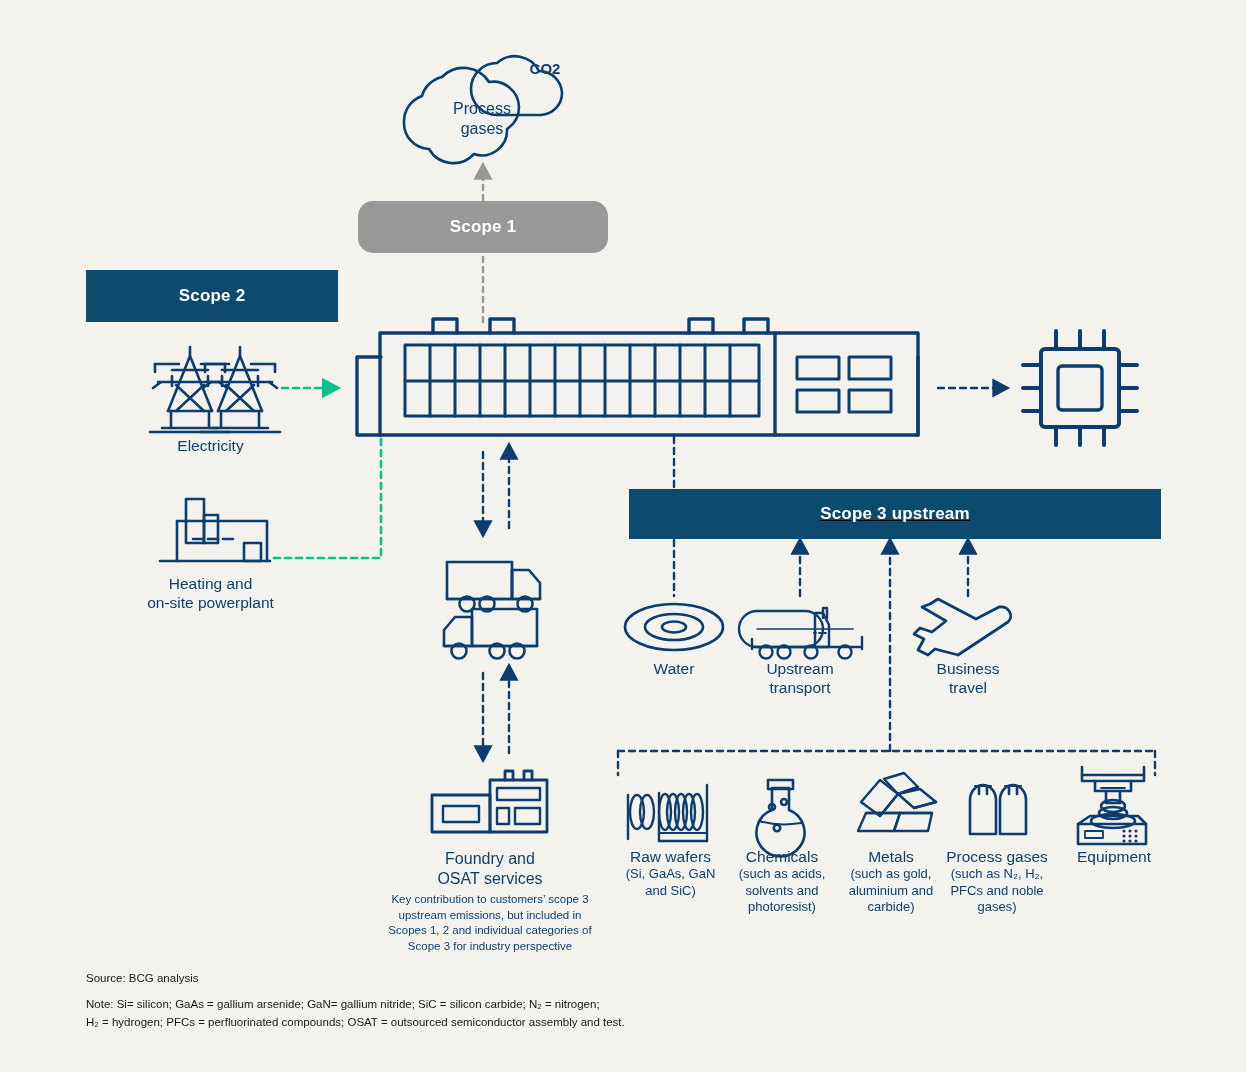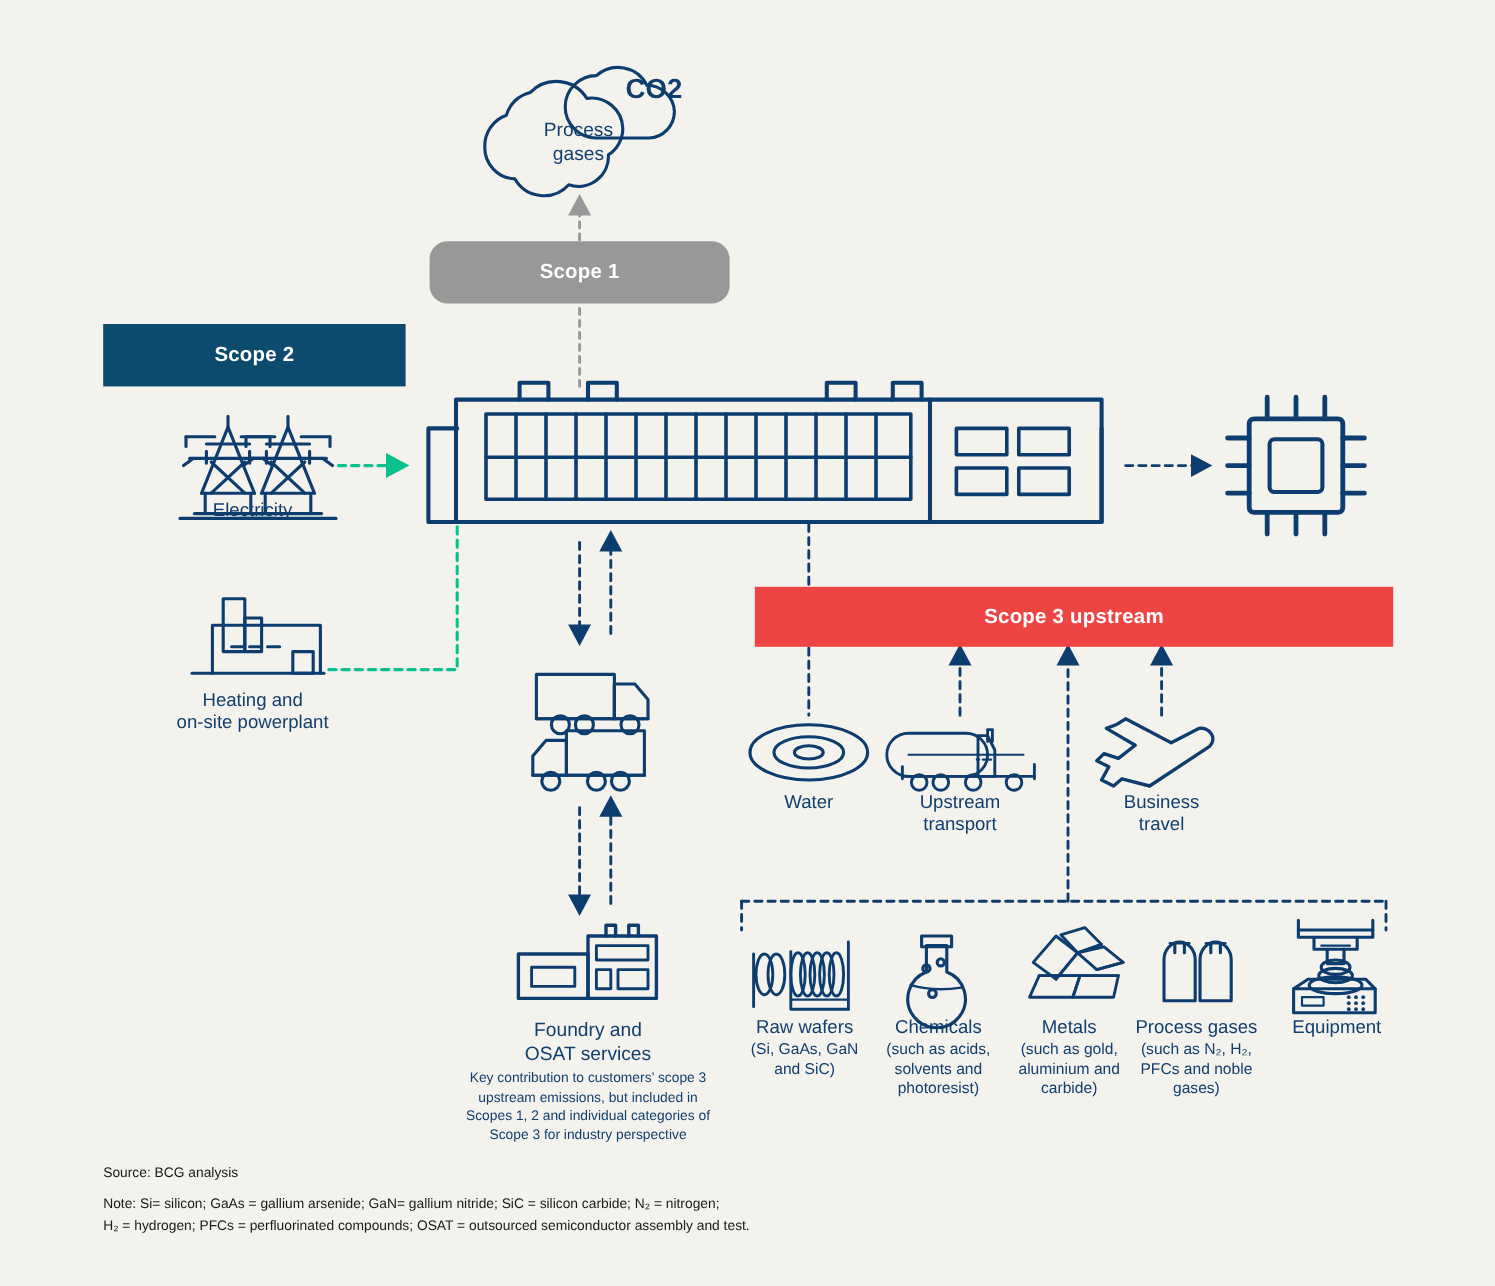--- a/index.html
+++ b/index.html
@@ -11,21 +11,21 @@
     position:relative;
   }
   #stage{position:absolute;left:0;top:0;width:1246px;height:1072px;}
   svg.layer{position:absolute;left:0;top:0;width:1246px;height:1072px;overflow:visible;}
 
   .band{position:absolute;display:flex;align-items:center;justify-content:center;}
   .band span{color:#ffffff;font-weight:bold;font-size:17px;letter-spacing:.2px;}
 
   #scope1-band{left:358px;top:201px;width:250px;height:52px;background:#989898;border-radius:15px;}
   #scope2-band{left:86px;top:270px;width:252px;height:52px;background:#0c4a6e;}
-  #scope3-band{left:629px;top:489px;width:532px;height:50px;background:#ef4444;}
+  #scope3-band{left:629px;top:489px;width:532px;height:50px;background:#0c4a6e;text-decoration:underline;}
 
   .cap{position:absolute;text-align:center;color:#103f6e;line-height:1.25;}
   .cap .t{font-size:15.5px;}
   .cap .s{font-size:13px;}
   .cap .tiny{font-size:11.5px;line-height:1.35;}
 
   .foot{position:absolute;color:#1a1a1a;font-size:11.5px;line-height:1.6;}
 </style>
 </head>
 <body>
@@ -294,28 +294,28 @@
 
   <div class="band" id="scope2-band">
     <span>Scope 2</span>
   </div>
 
   <div class="band" id="scope3-band">
     <span>Scope 3 upstream</span>
   </div>
 
   <div class="cap" style="left:500px;top:60px;width:90px;">
-    <div style="font-size:23px;font-weight:bold;color:#103f6e;">CO2</div>
+    <div style="font-size:15px;font-weight:bold;color:#103f6e;">CO2</div>
   </div>
   <div class="cap" style="left:432px;top:99px;width:100px;">
     <div class="t" style="font-size:16px;">Process</div>
     <div class="t" style="font-size:16px;">gases</div>
   </div>
 
-  <div class="cap" style="left:138px;top:416px;width:145px;">
+  <div class="cap" style="left:138px;top:436px;width:145px;">
     <div class="t">Electricity</div>
   </div>
 
   <div class="cap" style="left:128px;top:574px;width:165px;">
     <div class="t">Heating and</div>
     <div class="t">on-site powerplant</div>
   </div>
 
   <div class="cap" style="left:372px;top:849px;width:236px;">
     <div class="t" style="font-size:16px;">Foundry and</div>

